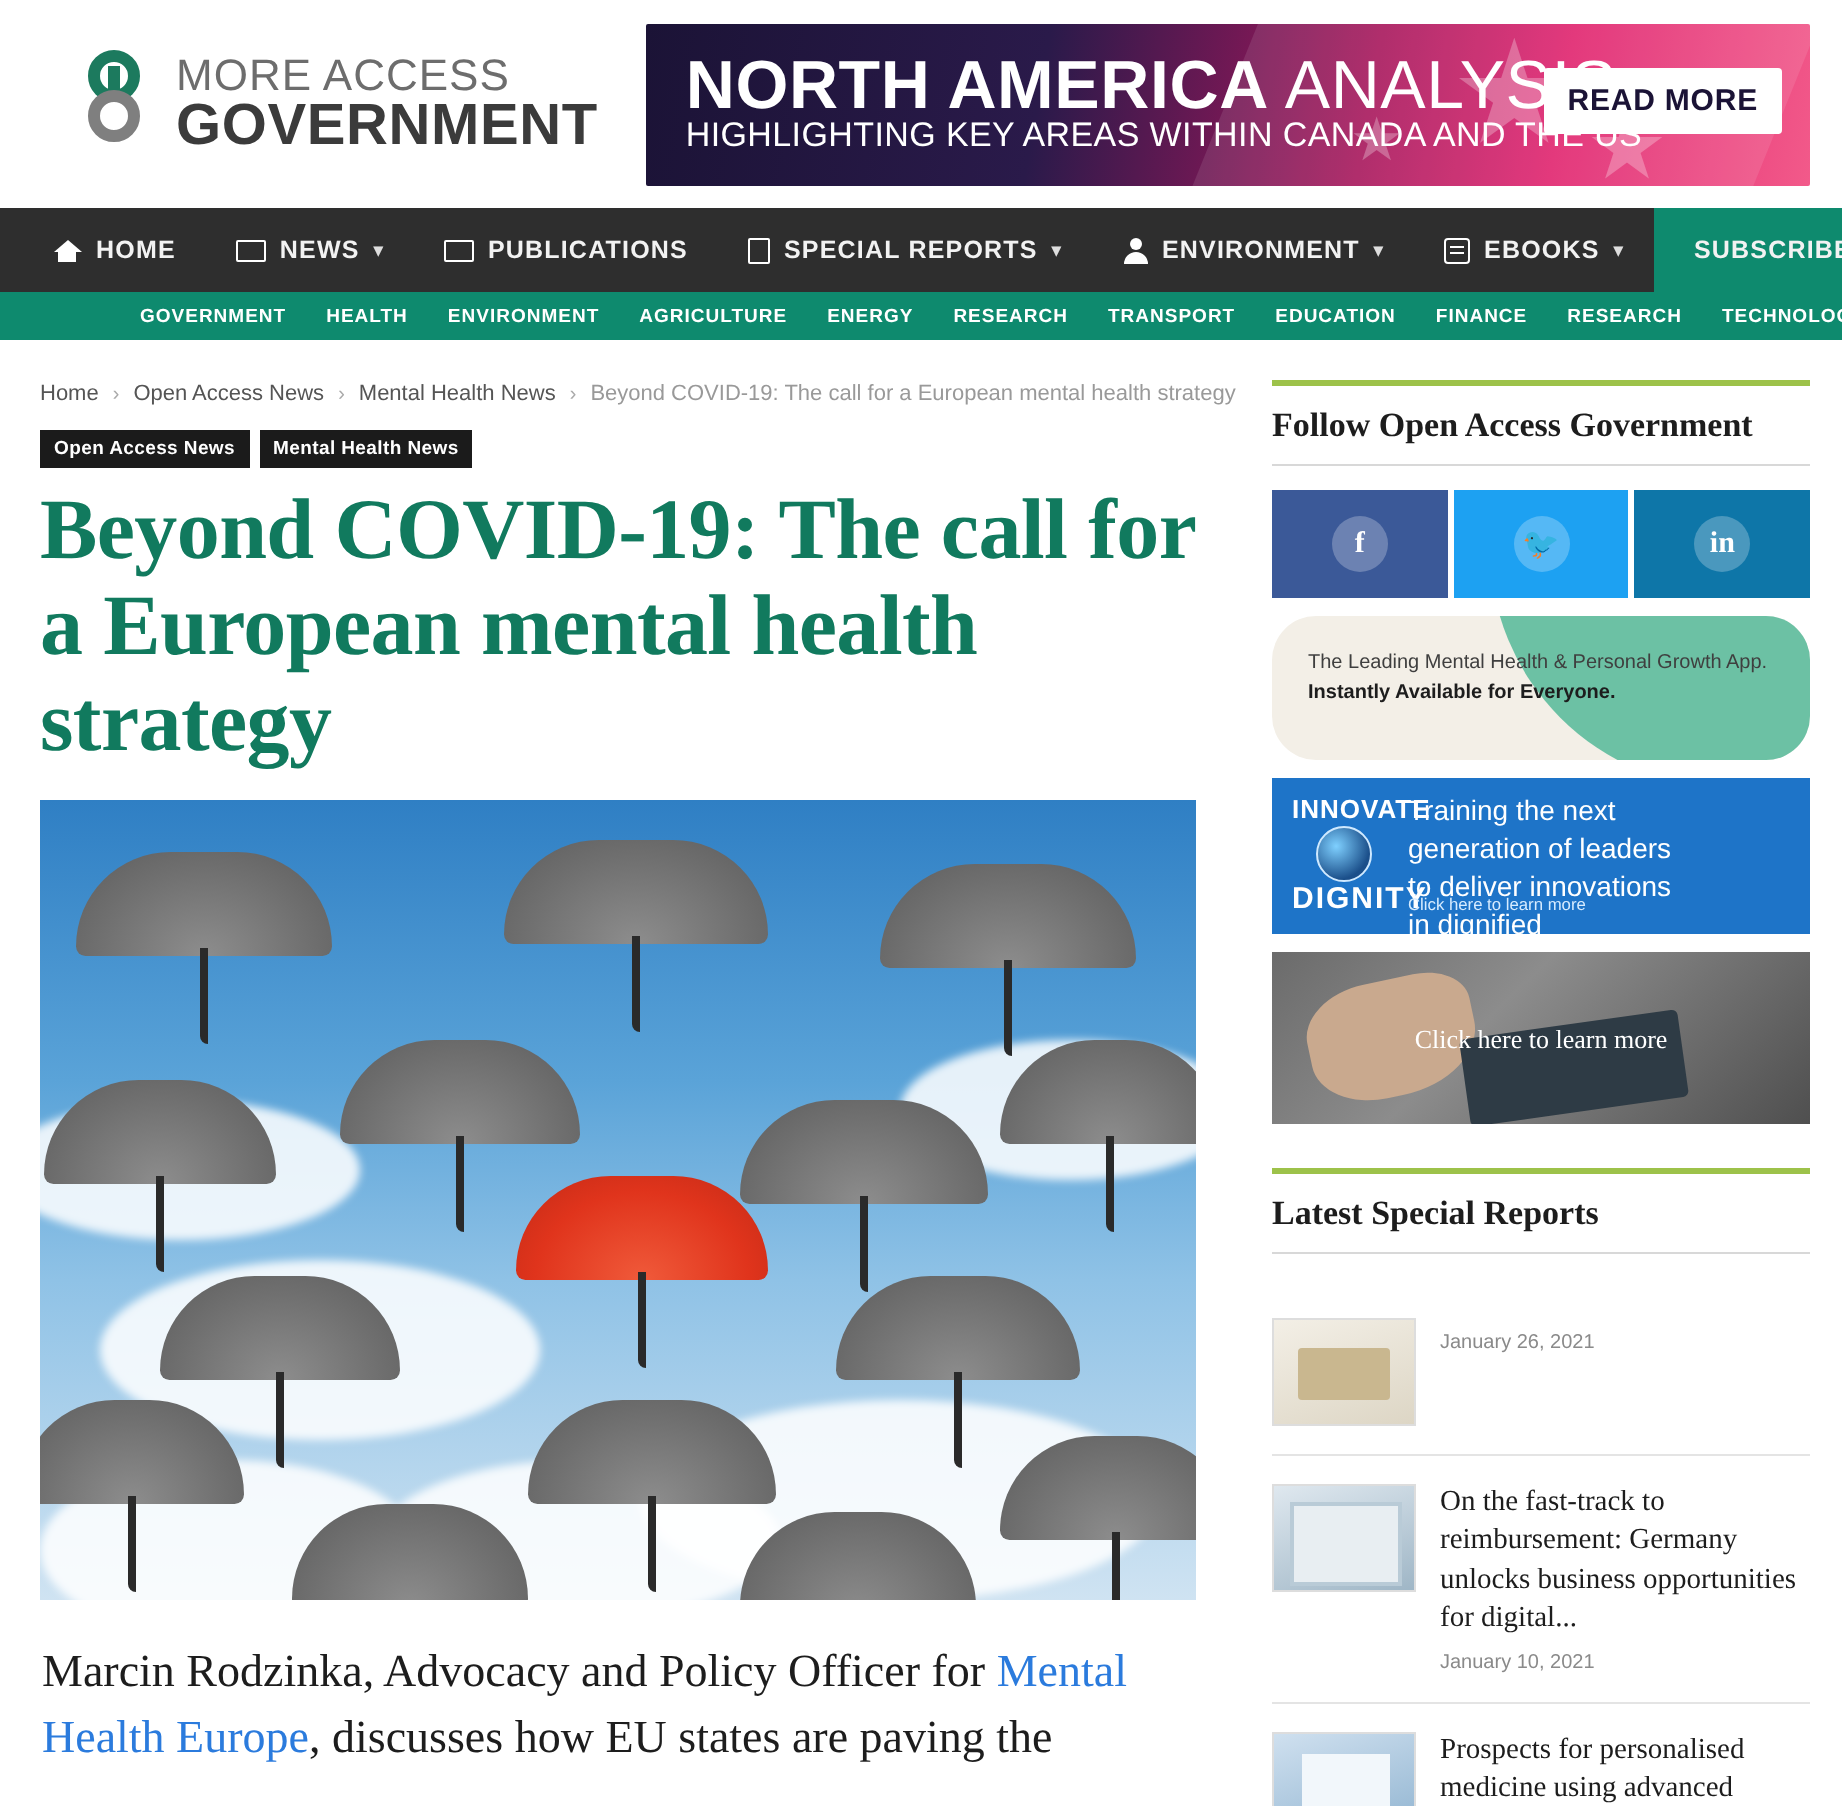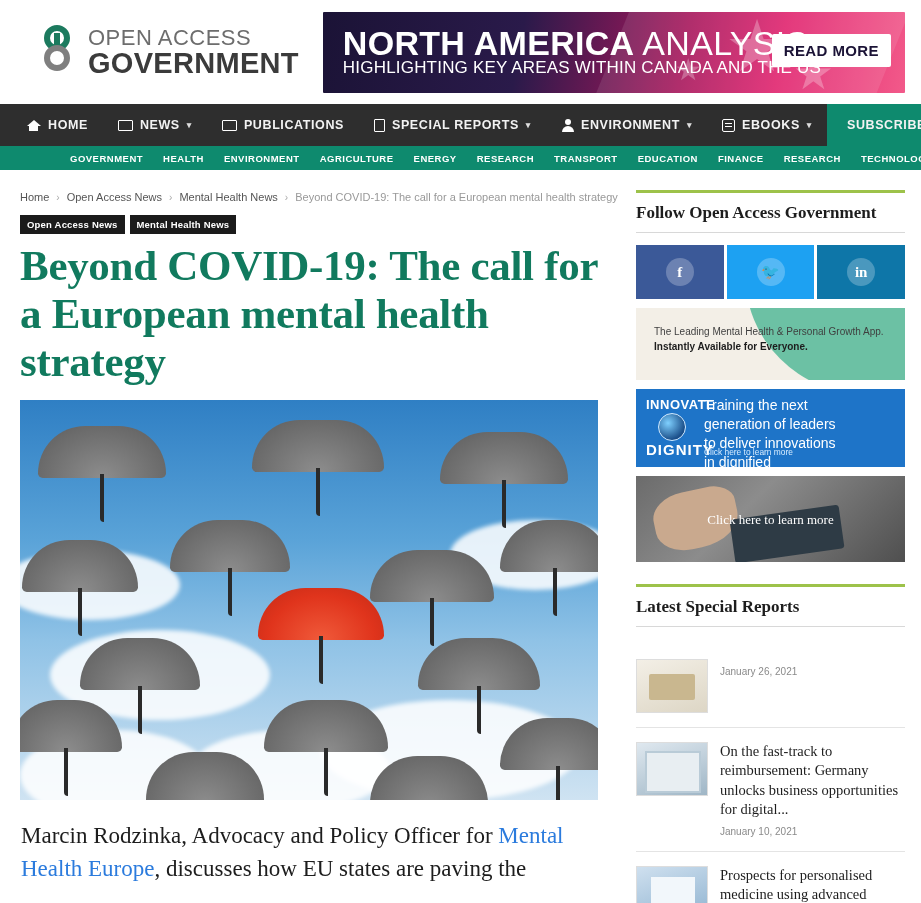--- a/index.html
+++ b/index.html
@@ -203,20 +203,21 @@
     width: 28px; height: 28px; border-radius: 50%;
     background: rgba(255,255,255,.25);
     display:flex; align-items:center; justify-content:center;
     font-weight: bold; font-size: 15px; color:#fff;
     font-family: "Liberation Serif", serif;
   }
 
   .ad1 {
     margin-top: 9px; height: 72px; position: relative; overflow: hidden;
     background: #f3efe7;
+    border-radius: 22px;
   }
   .ad1 .wave {
     position: absolute; right: -20px; top: -34px; width: 180px; height: 120px;
     background: #6cc1a4; border-radius: 0 0 0 120px;
   }
   .ad1 .t1 { position: absolute; left: 18px; top: 18px; font-size: 10px; color: #3f3f3f; }
   .ad1 .t2 { position: absolute; left: 18px; top: 33px; font-size: 10px; color: #1d1d1d; font-weight: bold; }
 
   .ad2 {
     margin-top: 9px; height: 78px; background: #1e74c8; position: relative; overflow: hidden;
@@ -278,21 +279,21 @@
 <div class="page">
 
   <div class="topbar">
     <a class="logo-wrap">
       <span class="logo-mark">
         <span class="ring"></span>
         <span class="stem"></span>
         <span class="ring2"></span>
       </span>
       <span class="logo-text">
-        <span class="l1">OPEN ACCESS</span><br>
+        <span class="l1">MORE ACCESS</span><br>
         <span class="l2">GOVERNMENT</span>
       </span>
     </a>
 
     <div class="banner">
       <div class="diag"></div>
       <div class="star s1">★</div>
       <div class="star s2">★</div>
       <div class="star s3">★</div>
       <div class="banner-t1">

